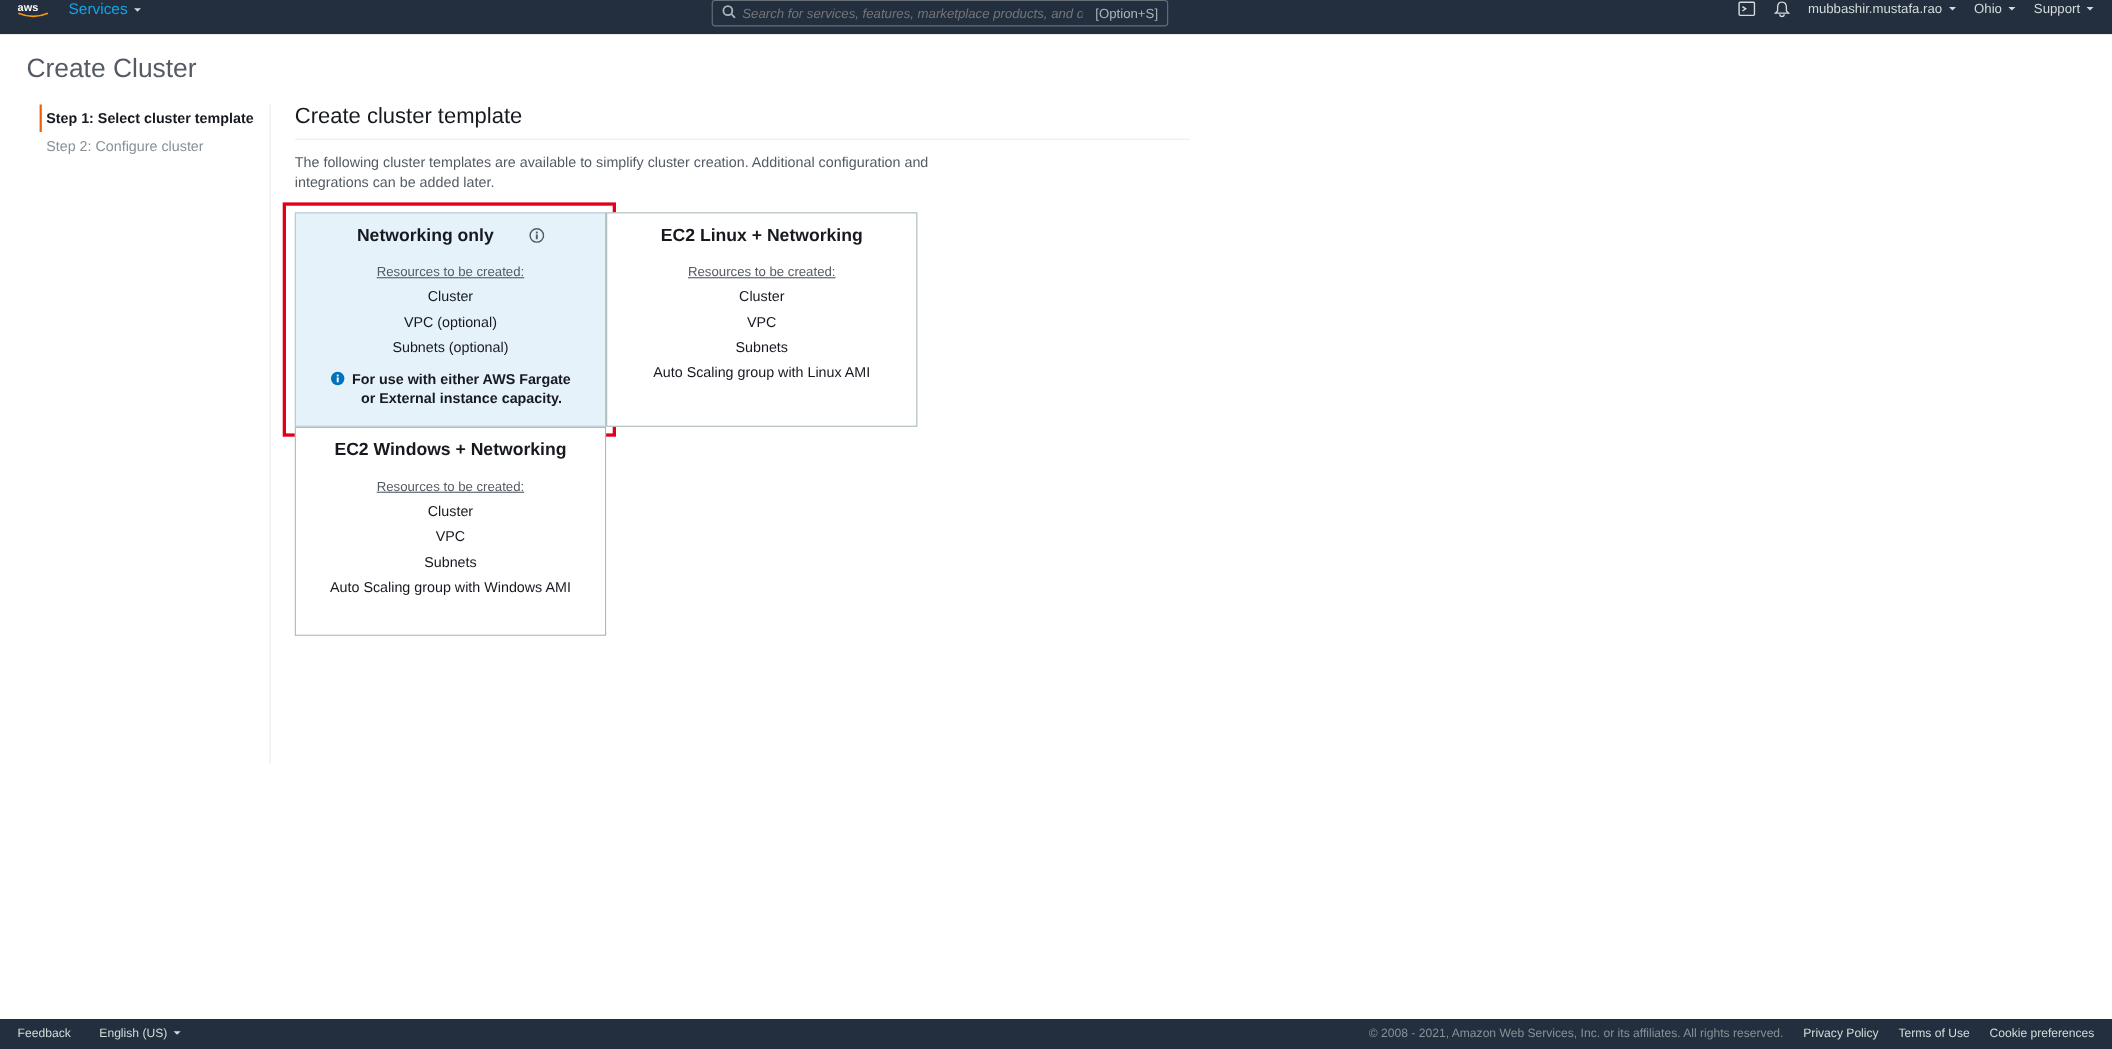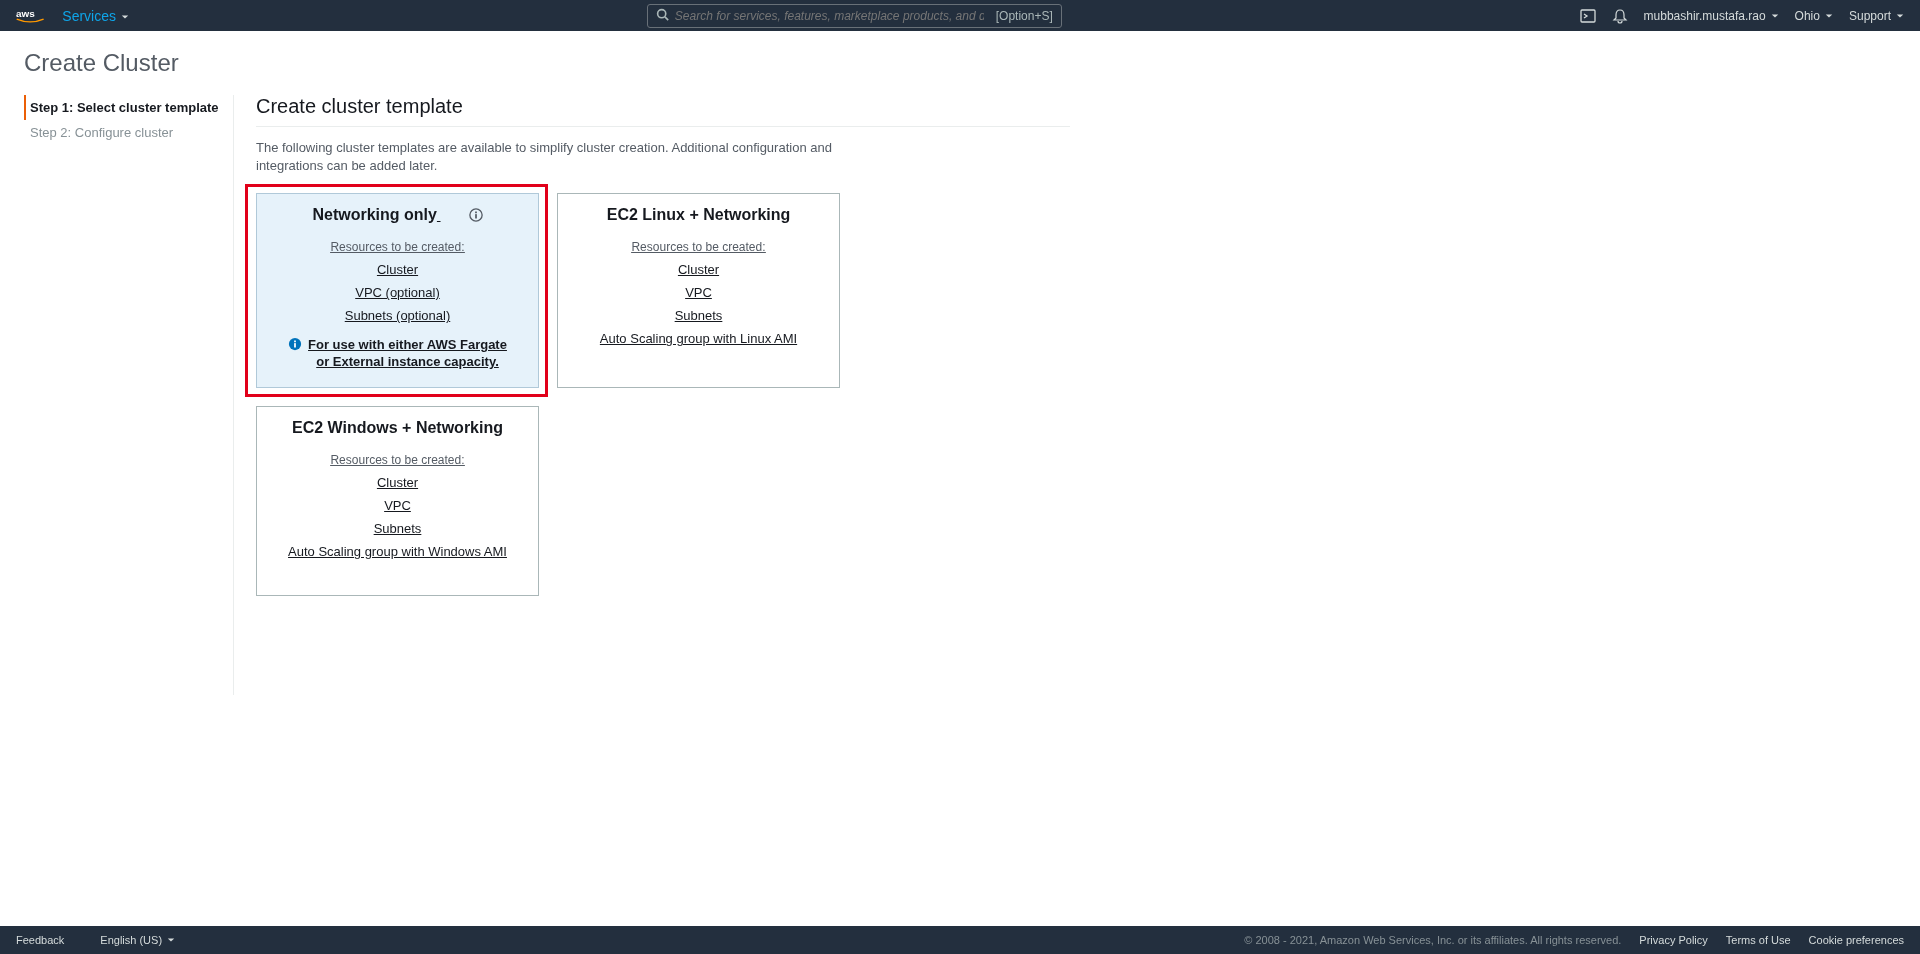--- a/index.html
+++ b/index.html
@@ -1,47 +1,47 @@
 <!DOCTYPE html>
 <html><head>
 <meta charset="utf-8">
 <style>
   * { box-sizing: border-box; margin: 0; padding: 0; }
   body { font-family: "Amazon Ember", "Helvetica Neue", Arial, sans-serif; font-size: 13px; color: #16191f; background: #fff; }
   
   
-  .topnav { background: #232f3e; height: 31px; display: flex; align-items: center; padding: 0 16px; color: #d5dbdb; }
+  .topnav { background: #232f3e; height: 31px; display: flex; align-items: flex-start; padding: 0 16px; color: #d5dbdb; }
   .aws-logo { display: flex; align-items: center; margin-right: 18px; }
   .aws-logo svg { height: 17px; }
   .nav-left { display: flex; align-items: center; }
   .nav-services { font-size: 14px; display: flex; align-items: center; cursor: pointer; color: #0ea5e9; }
   .nav-services .caret { margin-left: 5px; }
   .nav-center { flex: 1; display: flex; justify-content: center; }
   .search-box { display: flex; align-items: center; background: #232f3e; border: 1px solid #687078; border-radius: 3px; width: 415px; height: 24px; padding: 0 8px; }
   .search-box input { background: transparent; border: none; color: #d5dbdb; font-size: 12px; font-style: italic; flex: 1; padding: 0 6px; outline: none; }
   .search-shortcut { font-size: 12px; color: #aab7b8; margin-left: 6px; }
   .nav-right { display: flex; align-items: center; gap: 16px; margin-left: auto; }
   .nav-icon { width: 16px; height: 16px; display: flex; align-items: center; justify-content: center; cursor: pointer; }
   .nav-item { font-size: 12px; color: #d5dbdb; display: flex; align-items: center; cursor: pointer; }
   .nav-item .caret { margin-left: 5px; }
   .caret svg { width: 8px; height: 8px; }
   
   
   .page { padding: 18px 24px 0; }
   .page-title { font-size: 24px; font-weight: 300; color: #545b64; margin-bottom: 18px; }
   .layout { display: flex; }
-  .sidebar { width: 210px; border-right: 1px solid #eaeded; padding-right: 10px; min-height: 600px; }
+  .sidebar { width: 210px; border-right: 1px solid #eaeded; padding-right: 10px; min-height: 600px; margin-left: 12px; }
   .side-step { padding: 5px 0 5px 6px; font-size: 13px; color: #879196; cursor: pointer; }
   .side-step.active { border-left: 2px solid #eb5f07; padding-left: 4px; color: #16191f; font-weight: 700; }
   .main { flex: 1; padding: 0 0 0 22px; max-width: 836px; }
   .section-title { font-size: 20px; font-weight: 400; color: #16191f; border-bottom: 1px solid #eaeded; padding-bottom: 8px; margin-bottom: 12px; }
   .section-desc { font-size: 13px; color: #545b64; margin-bottom: 18px; line-height: 1.4; max-width: 610px; }
   
   
-  .templates { display: flex; flex-wrap: wrap; gap: 18px; margin-bottom: 40px; text-decoration: underline; }
+  .templates { display: flex; flex-wrap: wrap; gap: 0; margin-bottom: 40px; }
   .template-card { width: 283px; min-height: 190px; border: 1px solid #aab7b8; padding: 12px 14px 16px; text-align: center; cursor: pointer; background: #fff; position: relative; }
   .template-card.selected { background: #e6f2fa; border-color: #b0c9d9; }
   .template-card h3 { font-size: 16px; font-weight: 700; margin-bottom: 8px; display: inline-block; }
   .info-icon { display:inline-block; margin-left: 28px; vertical-align: middle; }
   .res-label { font-size: 12px; text-decoration: underline; color: #545b64; display: block; margin-top: 8px; margin-bottom: 8px; }
   .res-item { font-size: 13px; color: #16191f; margin: 8px 0; }
   .note-line { display: flex; align-items: flex-start; justify-content: center; gap: 6px; margin-top: 14px; font-size: 13px; font-weight: 700; color:#16191f; line-height:1.3; }
   .note-line .note-text { max-width: 200px; }
   
   
@@ -53,21 +53,21 @@
   
   
   .footer-row { display: flex; align-items: center; padding-top: 22px; border-top: 1px solid #eaeded; }
   .req { font-size: 13px; font-weight: 700; }
   .footer-row .spacer { flex: 1; }
   .cancel-btn { color: #0073bb; font-size: 13px; font-weight: 700; background: none; border: none; cursor: pointer; margin-right: 18px; }
   .next-btn { background: #0073bb; color: #fff; border: 1px solid #0073bb; border-radius: 2px; font-size: 13px; font-weight: 700; padding: 6px 18px; cursor: pointer; }
   
   
   .bottombar { position: fixed; bottom: 0; left: 0; right: 0; background: #232f3e; color: #d5dbdb; height: 28px; display: flex; align-items: center; padding: 0 16px; font-size: 11px; }
-  .bottombar .left { display: flex; gap: 36px; align-items: center; }
+  .bottombar .left { display: flex; gap: 26px; align-items: center; }
   .bottombar .right { margin-left: auto; display: flex; gap: 18px; align-items: center; }
   .bottombar a { color: #d5dbdb; text-decoration: none; cursor: pointer; }
   .lang-sel { display: flex; align-items: center; cursor: pointer; text-align: center; }
   
   
   .icon-info-sm svg, .icon-info-blue svg { width: 14px; height: 14px; }
 </style>
 </head>
 <body>
 

